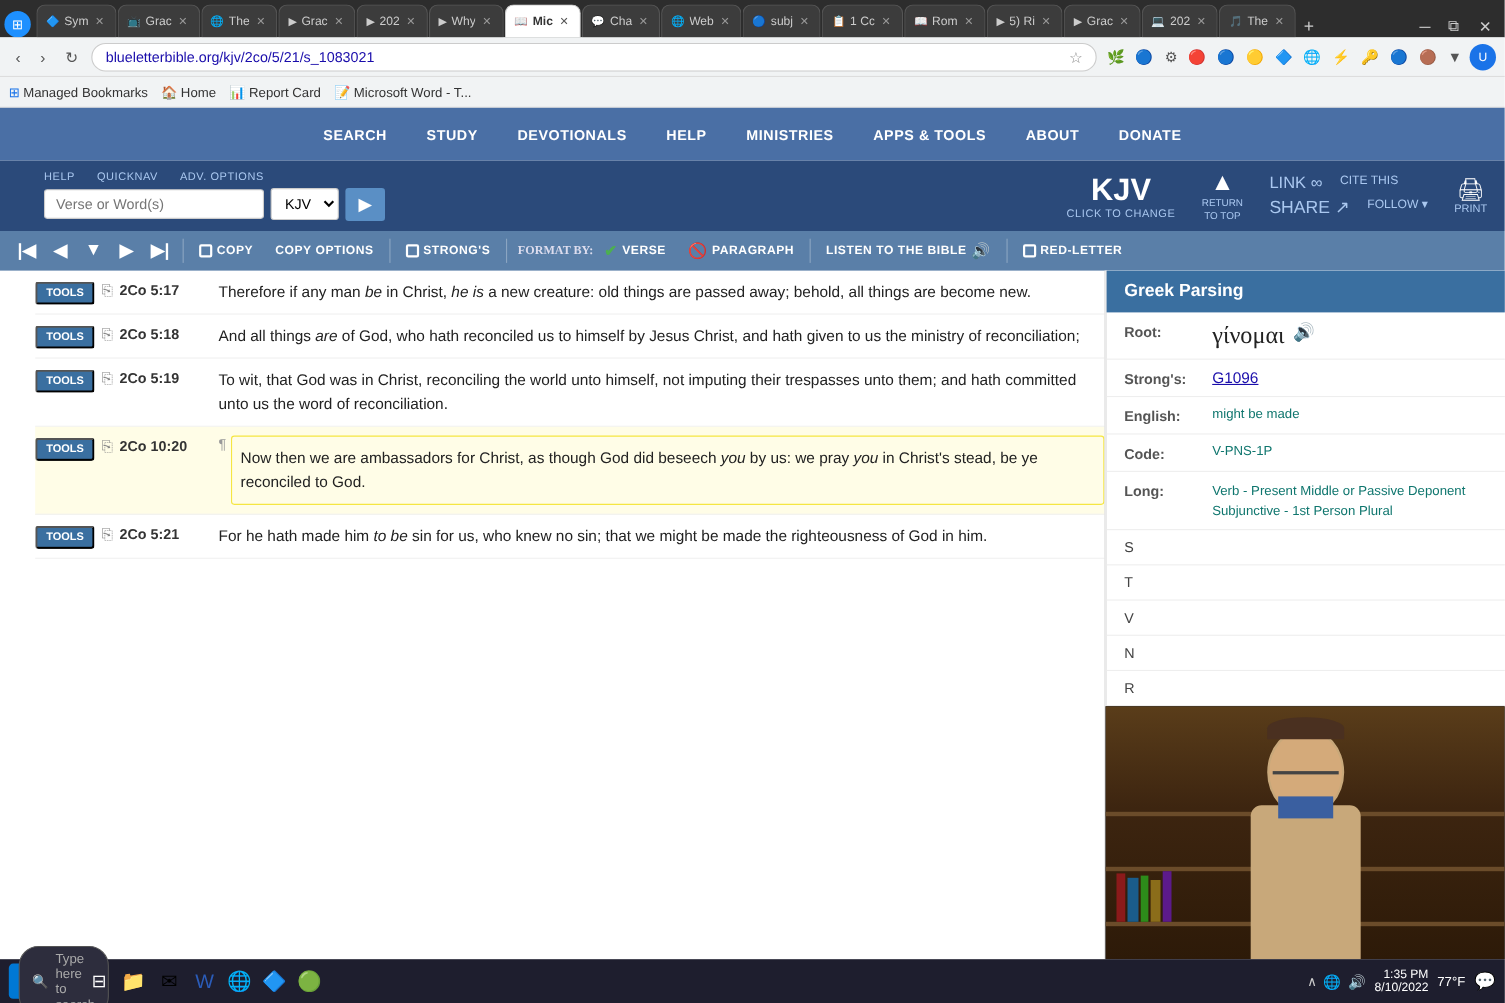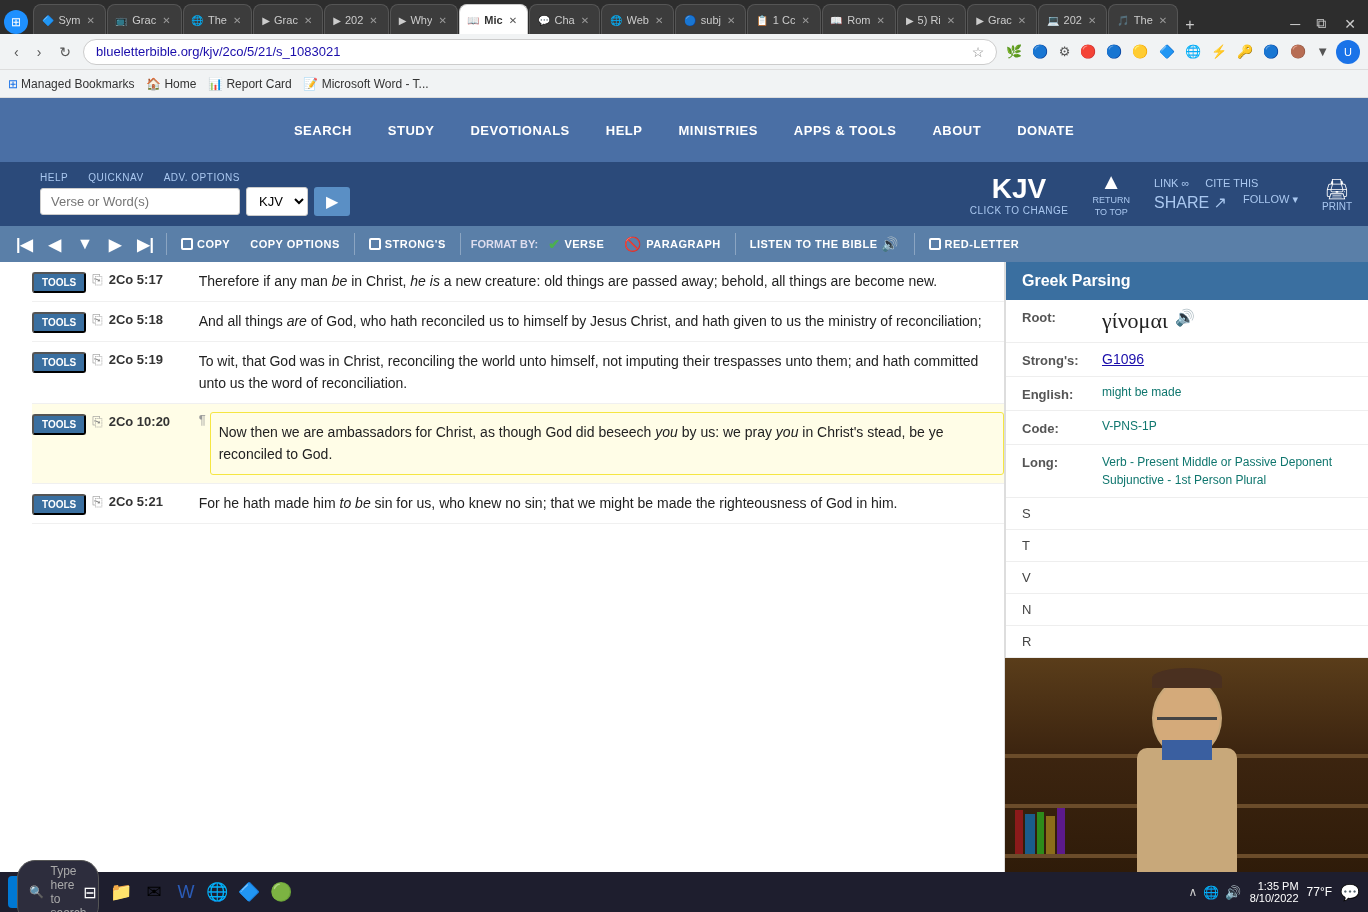--- a/index.html
+++ b/index.html
@@ -9,21 +9,21 @@
     .browser-controls { background: #f1f3f4; border-bottom: 1px solid #ddd; height: 36px; display: flex; align-items: center; padding: 0 8px; gap: 6px; }
     .ctrl-btn { background: none; border: none; cursor: pointer; color: #555; font-size: 14px; padding: 4px 6px; border-radius: 3px; }
     .address-bar { flex: 1; background: #fff; border: 1px solid #ccc; border-radius: 20px; padding: 4px 12px; font-size: 13px; color: #333; display: flex; align-items: center; }
     .address-text { flex: 1; font-size: 13px; color: #1a0dab; }
     .browser-action-icons { display: flex; gap: 4px; align-items: center; }
     .bai { font-size: 13px; color: #555; background: none; border: none; cursor: pointer; padding: 2px 3px; }
     .bookmarks-bar { background: #f1f3f4; border-bottom: 1px solid #ddd; height: 28px; display: flex; align-items: center; padding: 0 8px; gap: 12px; }
     .bookmark-item { font-size: 12px; color: #333; cursor: pointer; display: flex; align-items: center; gap: 3px; white-space: nowrap; }
 
     
-    .site-nav { background: #4a6fa5; display: flex; justify-content: center; align-items: center; gap: 0; height: 64px; }
+    .site-nav { background: #4a6fa5; display: flex; justify-content: center; align-items: center; gap: 0; height: 48px; }
     .site-nav a { color: #fff; text-decoration: none; font-size: 13px; font-weight: bold; padding: 0 18px; letter-spacing: 0.5px; cursor: pointer; height: 100%; display: flex; align-items: center; }
 
     
     .site-header { background: #2b4a7a; display: flex; align-items: center; padding: 6px 16px; gap: 16px; height: 64px; }
     .site-logo { display: flex; align-items: center; gap: 10px; }
     .logo-img { width: 56px; height: 56px; background: #1a3a5c; border: 2px solid #fff; border-radius: 4px; display: flex; align-items: center; justify-content: center; }
     .logo-img svg { width: 40px; height: 40px; }
     .logo-text { color: #fff; font-size: 20px; font-family: Georgia, serif; font-weight: bold; letter-spacing: 1px; }
     .verse-input { background: #fff; border: 1px solid #ccc; border-radius: 3px; padding: 5px 10px; font-size: 13px; width: 200px; }
     .version-select { background: #fff; border: 1px solid #ccc; border-radius: 3px; padding: 5px 8px; font-size: 13px; }
@@ -252,21 +252,21 @@
         <div style="font-size:10px;color:#aac8f0;text-transform:uppercase;letter-spacing:0.5px;">CLICK TO CHANGE</div>
       </div>
 
       <div class="return-top">
         <div style="font-size:22px;color:#fff;">▲</div>
         <div style="font-size:9px;color:#aac8f0;text-transform:uppercase;text-align:center;line-height:1.3;">RETURN<br>TO TOP</div>
       </div>
 
       <div style="display:flex;flex-direction:column;gap:4px;">
         <div style="display:flex;gap:16px;">
-          <span style="font-size:11px;color:#aac8f0;cursor:pointer;">LINK ∞</span>
+          <span style="font-size:15px;color:#aac8f0;cursor:pointer;">LINK ∞</span>
           <span style="font-size:11px;color:#aac8f0;cursor:pointer;">CITE THIS</span>
         </div>
         <div style="display:flex;gap:16px;">
           <span style="font-size:16px;color:#aac8f0;cursor:pointer;">SHARE ↗</span>
           <span style="font-size:11px;color:#aac8f0;cursor:pointer;">FOLLOW ▾</span>
         </div>
       </div>
 
       <div style="display:flex;flex-direction:column;align-items:center;cursor:pointer;">
         <span style="font-size:20px;color:#fff;">🖨</span>
@@ -288,21 +288,21 @@
     </button>
     <button class="tb-btn">
       <span>COPY OPTIONS</span>
     </button>
     <div class="tb-sep"></div>
     <button class="tb-btn">
       <span class="tb-check" style="border:2px solid #fff;width:12px;height:12px;display:inline-block;border-radius:2px;"></span>
       <span>STRONG'S</span>
     </button>
     <div class="tb-sep"></div>
-    <span style="color:#dde;font-size:11px;font-weight:bold;margin-left:6px;">FORMAT BY:</span>
+    <span style="color:#dde;font-size:11px;font-weight:bold;margin-left:6px;font-family:Liberation Serif, serif;">FORMAT BY:</span>
     <button class="tb-btn">
       <span style="color:#4caf50;font-size:14px;">✔</span>
       <span>VERSE</span>
     </button>
     <button class="tb-btn">
       <span style="color:#e53935;font-size:14px;">🚫</span>
       <span>PARAGRAPH</span>
     </button>
     <div class="tb-sep"></div>
     <button class="tb-btn">

